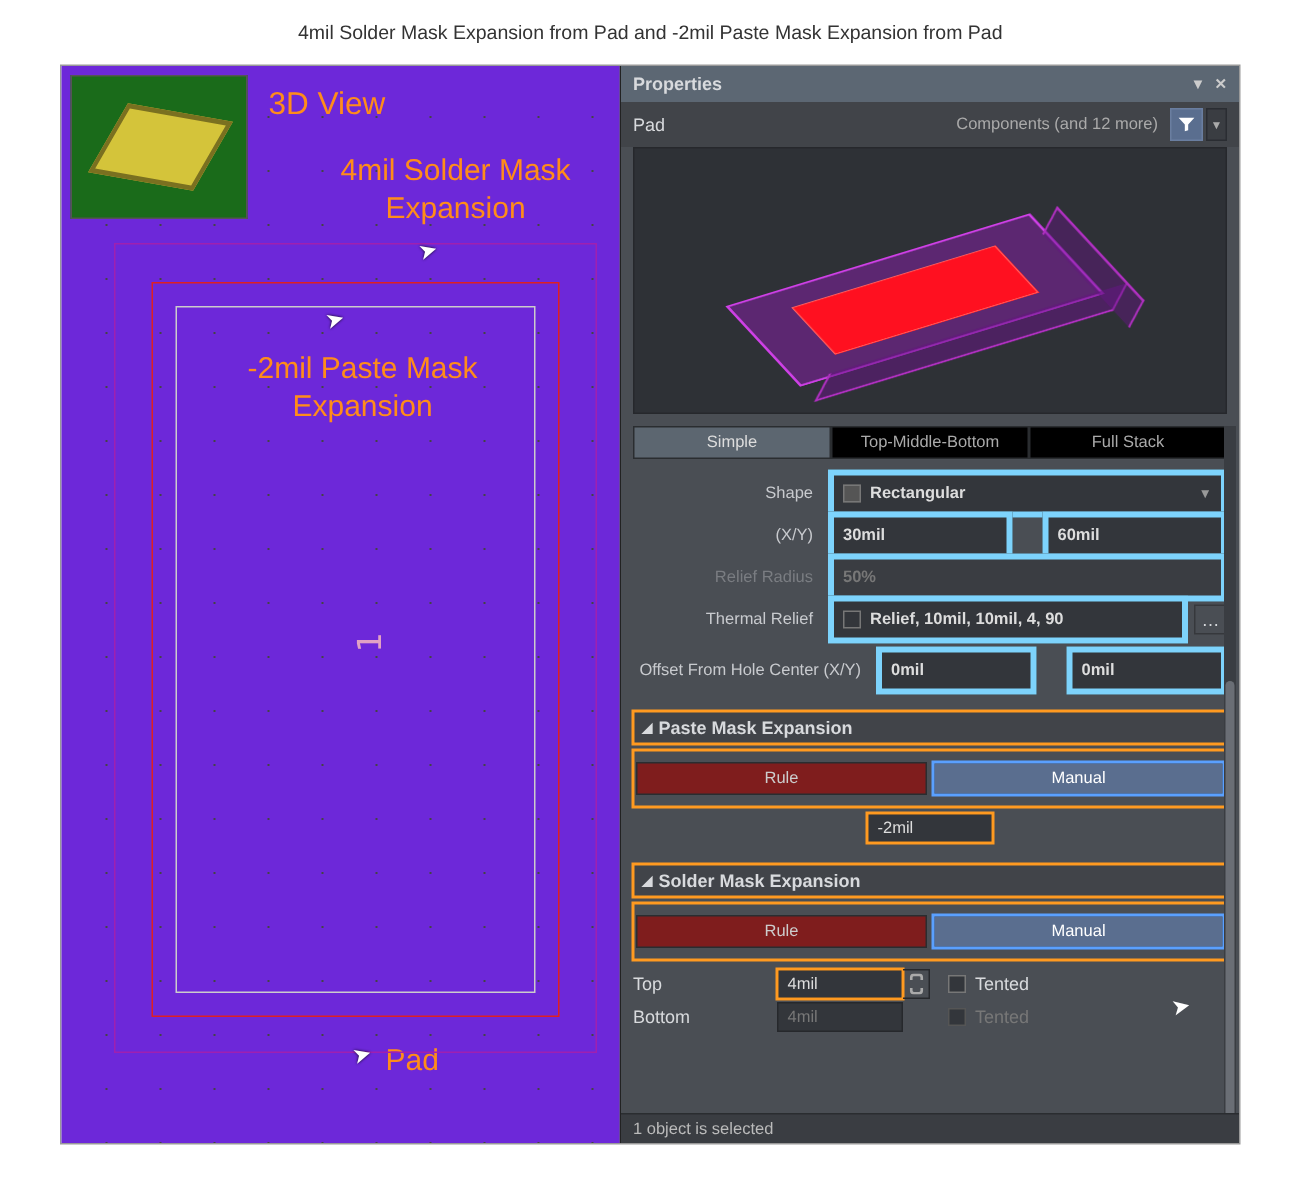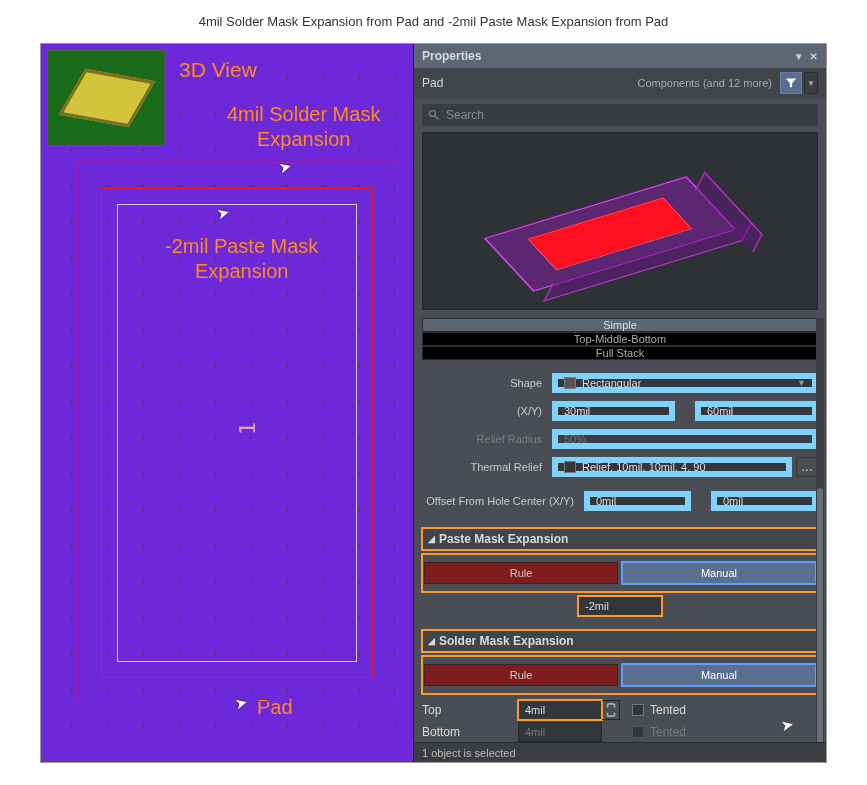--- a/index.html
+++ b/index.html
@@ -41,28 +41,28 @@
 .prev-base { position:absolute; left:72px; top:48px; width:230px; height:106px; transform: rotateX(55deg) rotateZ(-28deg); transform-style:preserve-3d; }
 .prev-slab { width:230px; height:106px; background:rgba(130,30,160,.55); border:2px solid #d040e8; position:absolute; }
 .prev-slab::before { content:''; position:absolute; left:0; right:0; bottom:-22px; height:22px; background:rgba(100,20,130,.55); border:2px solid #b030c0; border-top:none; transform:skewX(-45deg) translateX(10px);}
 .prev-slab::after { content:''; position:absolute; top:0; bottom:-22px; right:-22px; width:22px; background:rgba(100,20,130,.45); border:2px solid #b030c0; border-left:none; transform:skewY(-45deg) translateY(11px);}
 .prev-top { position:absolute; left:38px; top:22px; width:154px; height:62px; background:#ff1020; border:1px solid #ff6060; }
 
 .scroll-body { flex:1; overflow:hidden; position:relative; padding:0 8px 6px; }
 .scrollbar { position:absolute; right:2px; top:0; bottom:0; width:8px; background:#3a3d42; }
 .scrollbar .thumb { position:absolute; left:1px; right:1px; top:170px; height:360px; background:#6a6e75; border-radius:3px; }
 
-.toggle3 { display:flex; margin-bottom:10px;flex-direction:column; }
+.toggle3 { display:flex; margin-bottom:10px; }
 .toggle3 div { flex:1; height:22px; background:#000000; border:1px solid #2a2d30; display:flex; align-items:center; justify-content:center; color:#aaa; font-size:11px;}
 .toggle3 div.active { background:#5c6670; color:#ddd; }
 
 .form-row { display:flex; align-items:center; height:26px; margin:2px 0; }
 .form-row .lbl { width:130px; text-align:right; padding-right:10px; color:#c8cace; font-size:11px;}
 .form-row .lbl.dim { color:#7a7d82; }
-.field { flex:1; height:20px; background:#33363b; border:6px solid #7dd3fc; display:flex; align-items:center; padding:0 6px; color:#ddd; font-size:11px;}
+.field { flex:1; height:32px; background:#33363b; border:4px solid #7dd3fc; display:flex; align-items:center; padding:0 6px; color:#ddd; font-size:11px;font-weight:bold;}
 .field.dim { color:#777; background:#3a3d42;}
 .field-pair { flex:1; display:flex; gap:20px; }
 .field .chev { margin-left:auto; font-size:9px; color:#999;}
 .swatch { width:12px; height:12px; background:#555; border:1px solid #777; margin-right:6px;}
 .ellips { width:22px; height:20px; background:#4a4e54; border:1px solid #36383c; margin-left:4px; display:flex; align-items:center; justify-content:center;}
 .chk { width:12px; height:12px; border:1px solid #777; background:#33363b; margin-right:6px; flex:0 0 12px;}
 
 .sect { margin-top:14px; }
 .sect-head { height:22px; background:#414449; display:flex; align-items:center; padding:0 6px; font-weight:bold; font-size:12px; }
 .sect-head .tri { font-size:9px; margin-right:4px;}
@@ -124,27 +124,20 @@
       <div class="funnel">
           <svg viewBox="0 0 16 16">
             <path d="M1 2h14l-5.5 6v5l-3 1v-6z"></path>
           </svg>
         </div>
       <div class="drop">
           <span style="font-size:8px;color:#aaa">▼</span>
         </div>
     </div>
 
-    <div class="search">
-      <svg viewBox="0 0 16 16">
-          <circle cx="6" cy="6" r="4" fill="none" stroke="#888" stroke-width="1.5"></circle>
-          <line x1="9" y1="9" x2="14" y2="14" stroke="#888" stroke-width="1.5"></line>
-        </svg>
-      <span>Search</span>
-    </div>
 
     <div class="preview">
       <div class="prev-base">
         <div class="prev-slab"></div>
         <div class="prev-top"></div>
       </div>
     </div>
 
     <div class="scroll-body">
       <div class="scrollbar">

